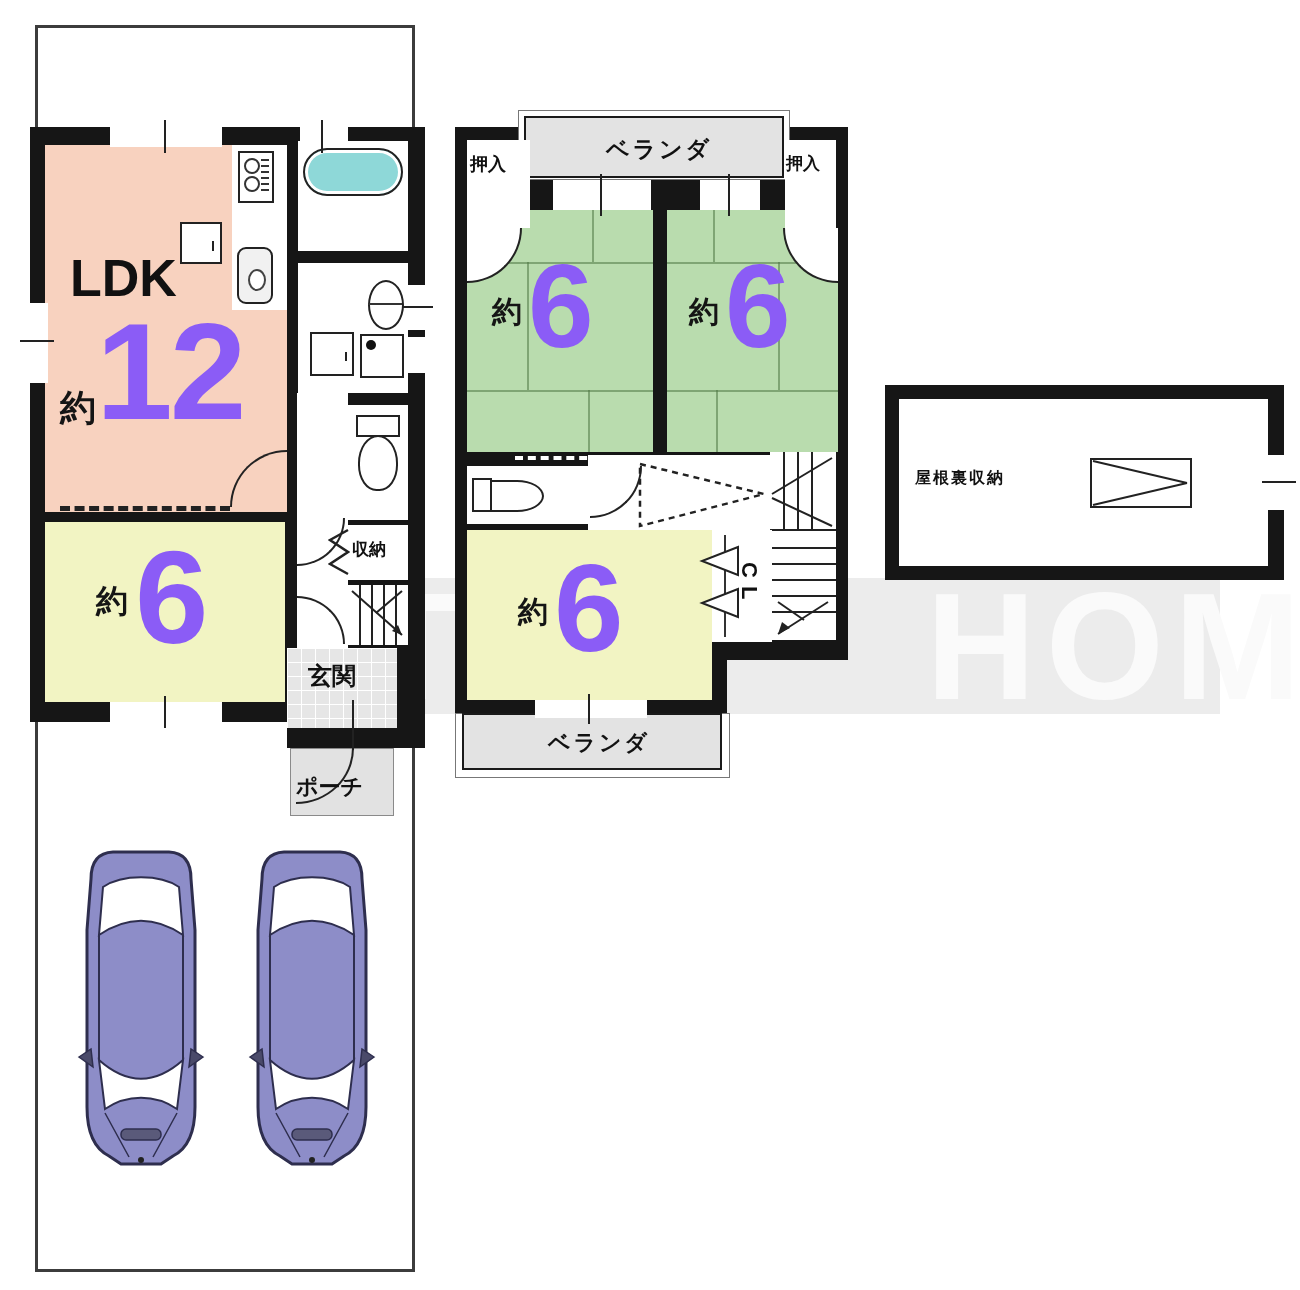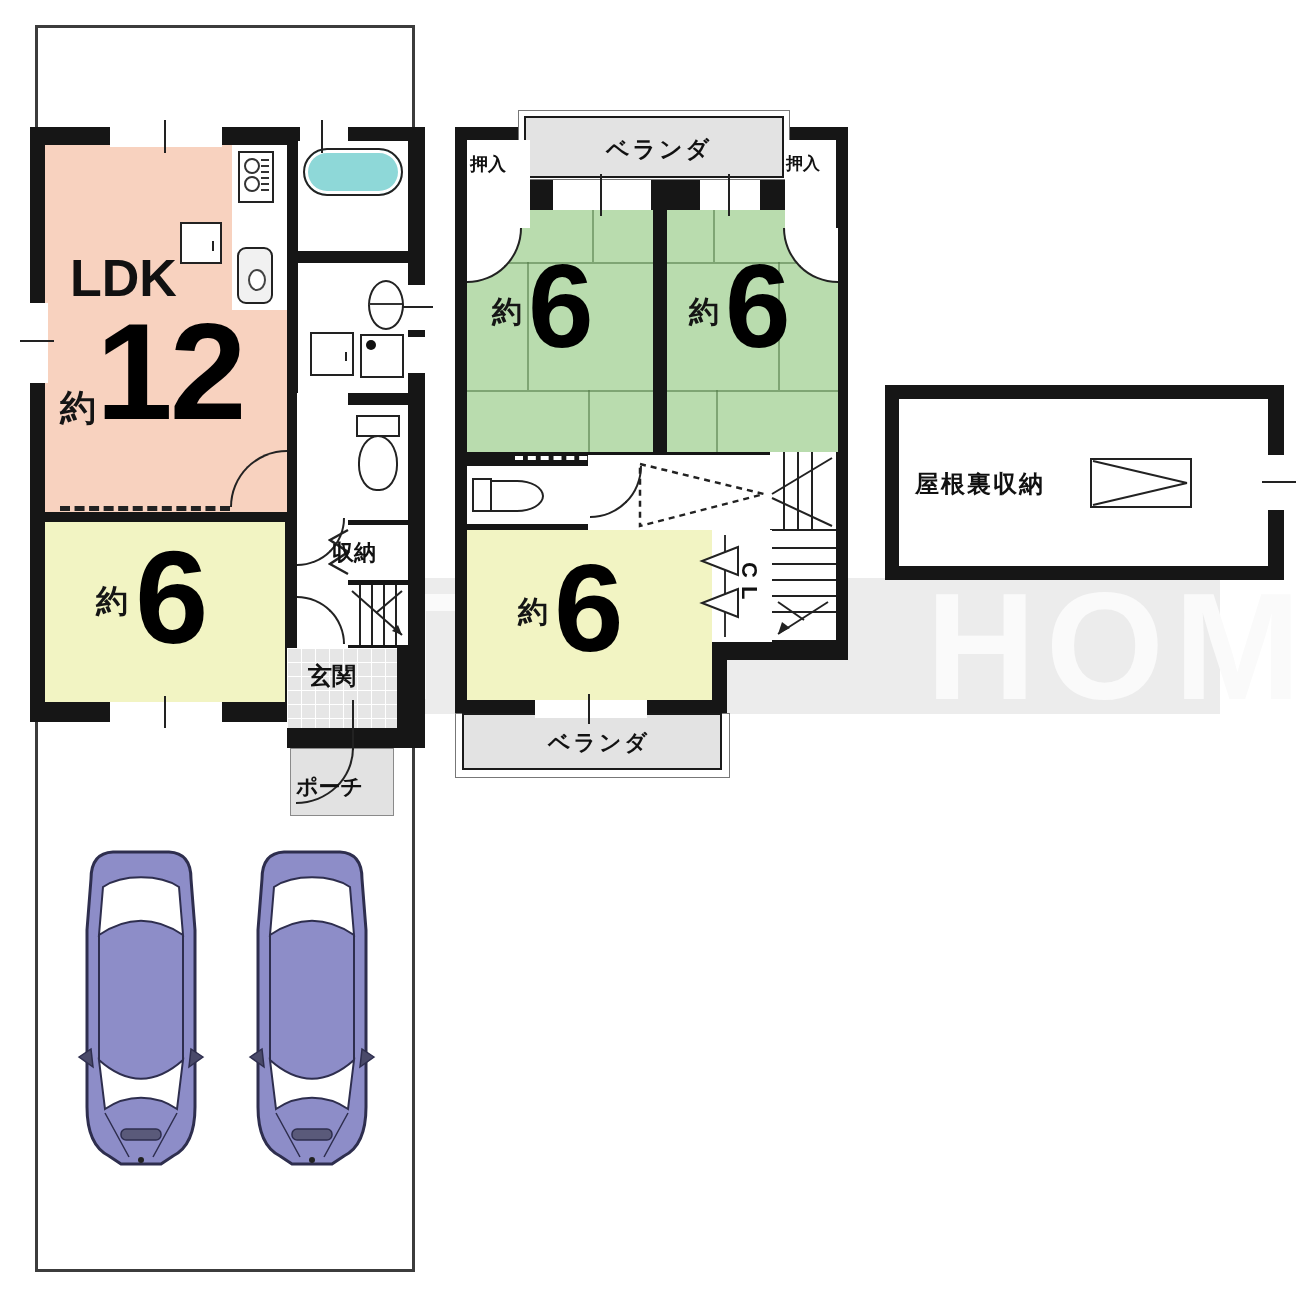--- a/index.html
+++ b/index.html
@@ -6,21 +6,21 @@
   #canvas{position:relative;width:1300px;height:1290px;background:#fff;overflow:hidden;
           font-family:"Liberation Sans","DejaVu Sans",sans-serif;color:#111;}
   .abs{position:absolute;}
   .wall{position:absolute;background:#161616;z-index:2;}
   .room{position:absolute;z-index:3;}
   .fix{position:absolute;z-index:4;background:#fff;border:2px solid #222;box-sizing:border-box;}
   .win{position:absolute;z-index:4;background:#fff;}
   .tick-v{position:absolute;z-index:5;width:2px;background:#222;}
   .tick-h{position:absolute;z-index:5;height:2px;background:#222;}
   .lbl{position:absolute;z-index:6;font-weight:700;color:#111;white-space:nowrap;}
-  .num{position:absolute;z-index:6;font-weight:800;color:#000000;letter-spacing:-3px;}
+  .num{position:absolute;z-index:6;font-weight:800;color:#8b5cf6;letter-spacing:-3px;}
   .approx{position:absolute;z-index:6;font-weight:800;color:#151515;}
   .tat{position:absolute;z-index:4;background:rgba(80,120,70,.55);}
   .arc{position:absolute;z-index:5;background:#fff;box-sizing:border-box;}
   .dashopen{position:absolute;z-index:4;border-top:4px dashed #fff;}
   svg{display:block;}
   .wm-word{position:absolute;z-index:1;font-weight:900;font-size:152px;line-height:136px;
            color:#fafafa;letter-spacing:10px;font-family:"Liberation Sans",sans-serif;}
 </style>
 </head>
 <body>
@@ -72,21 +72,21 @@
     <div style="position:absolute;left:4px;top:4px;width:10px;height:10px;border-radius:50%;background:#111;"></div>
   </div>
   <div class="room" style="left:348px;top:405px;width:60px;height:115px;background:#fff;"></div>
   <div class="fix" style="left:356px;top:415px;width:44px;height:22px;"></div>
   <div class="fix" style="left:358px;top:435px;width:40px;height:56px;border-radius:50% 50% 46% 46%;"></div>
 
   <div class="room" style="left:297px;top:393px;width:51px;height:255px;background:#fff;"></div>
   <div class="arc" style="left:297px;top:518px;width:48px;height:48px;border-radius:0 0 100% 0;border-right:2px solid #222;border-bottom:2px solid #222;"></div>
   <div class="arc" style="left:297px;top:596px;width:48px;height:48px;border-radius:0 100% 0 0;border-right:2px solid #222;border-top:2px solid #222;"></div>
   <div class="room" style="left:348px;top:525px;width:60px;height:55px;background:#fff;"></div>
-  <div class="lbl" style="left:332px;top:538px;font-size:22px;">収納</div>
+  <div class="lbl" style="left:352px;top:538px;font-size:17px;">収納</div>
   <svg class="abs" style="left:328px;top:528px;z-index:5;" width="22" height="48" viewBox="0 0 22 48">
     <polyline points="20,2 2,12 20,24 2,36 20,46" fill="none" stroke="#222" stroke-width="2.5"></polyline>
   </svg>
   <div class="room" style="left:348px;top:585px;width:60px;height:60px;background:#fff;">
     <svg width="60" height="60" viewBox="0 0 60 60">
       <line x1="12" y1="0" x2="12" y2="60" stroke="#222" stroke-width="2"></line>
       <line x1="24" y1="0" x2="24" y2="60" stroke="#222" stroke-width="2"></line>
       <line x1="36" y1="0" x2="36" y2="60" stroke="#222" stroke-width="2"></line>
       <line x1="48" y1="0" x2="48" y2="60" stroke="#222" stroke-width="2"></line>
       <line x1="4" y1="6" x2="54" y2="50" stroke="#222" stroke-width="2"></line>
@@ -198,21 +198,21 @@
   <div class="lbl" style="left:736px;top:562px;font-size:22px;writing-mode:vertical-rl;letter-spacing:8px;">CL</div>
 
   <div class="win" style="left:535px;top:700px;width:112px;height:18px;"></div>
   <div class="tick-v" style="left:588px;top:694px;height:30px;"></div>
   <div class="abs" style="left:455px;top:713px;width:275px;height:65px;border:1px solid #777;background:#fff;box-sizing:border-box;z-index:2;"></div>
   <div class="room" style="left:462px;top:713px;width:260px;height:57px;background:#e3e3e3;border:2px solid #1a1a1a;box-sizing:border-box;"></div>
   <div class="lbl" style="left:548px;top:728px;font-size:22px;letter-spacing:3px;">ベランダ</div>
 
   <div class="wall" style="left:885px;top:385px;width:399px;height:195px;"></div>
   <div class="room" style="left:899px;top:399px;width:369px;height:167px;background:#fff;"></div>
-  <div class="lbl" style="left:915px;top:468px;font-size:24px;letter-spacing:2px;">屋根裏収納</div>
+  <div class="lbl" style="left:915px;top:468px;font-size:16px;letter-spacing:2px;">屋根裏収納</div>
   <div class="fix" style="left:1090px;top:458px;width:102px;height:50px;">
     <svg width="98" height="46" viewBox="0 0 98 46">
       <line x1="1" y1="1" x2="95" y2="23" stroke="#222" stroke-width="2"></line>
       <line x1="1" y1="45" x2="95" y2="23" stroke="#222" stroke-width="2"></line>
     </svg>
   </div>
   <div class="win" style="left:1268px;top:455px;width:16px;height:55px;"></div>
   <div class="tick-h" style="left:1262px;top:481px;width:34px;"></div>
 
   <svg class="abs" style="left:77px;top:845px;z-index:2;" width="128" height="325" viewBox="0 0 128 325">

